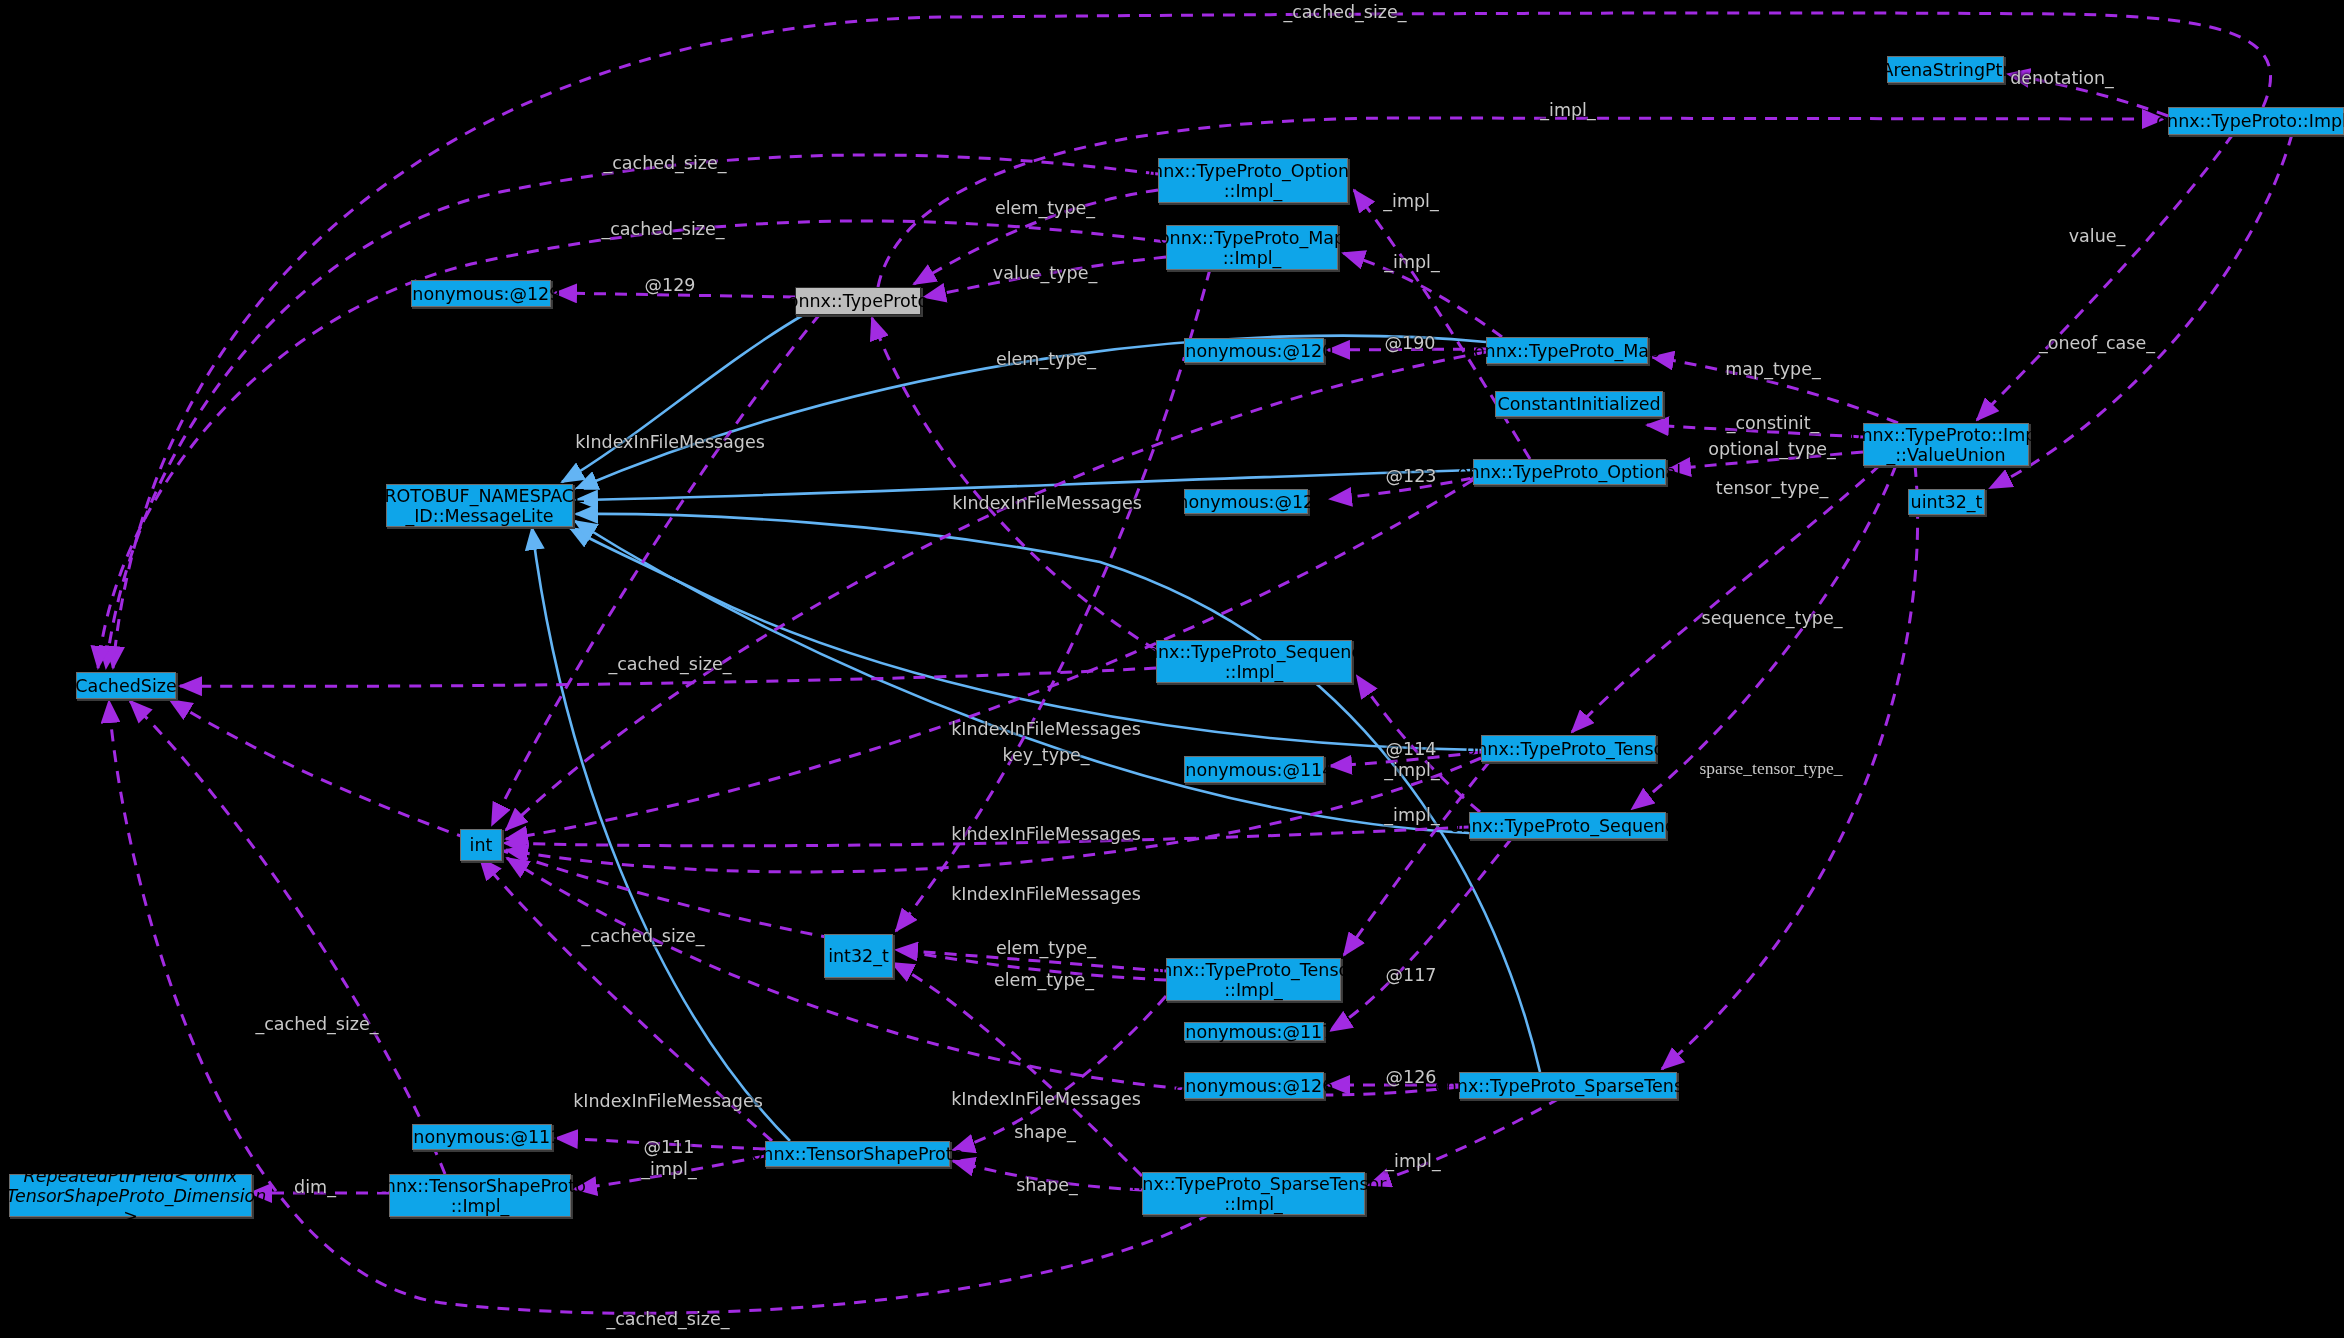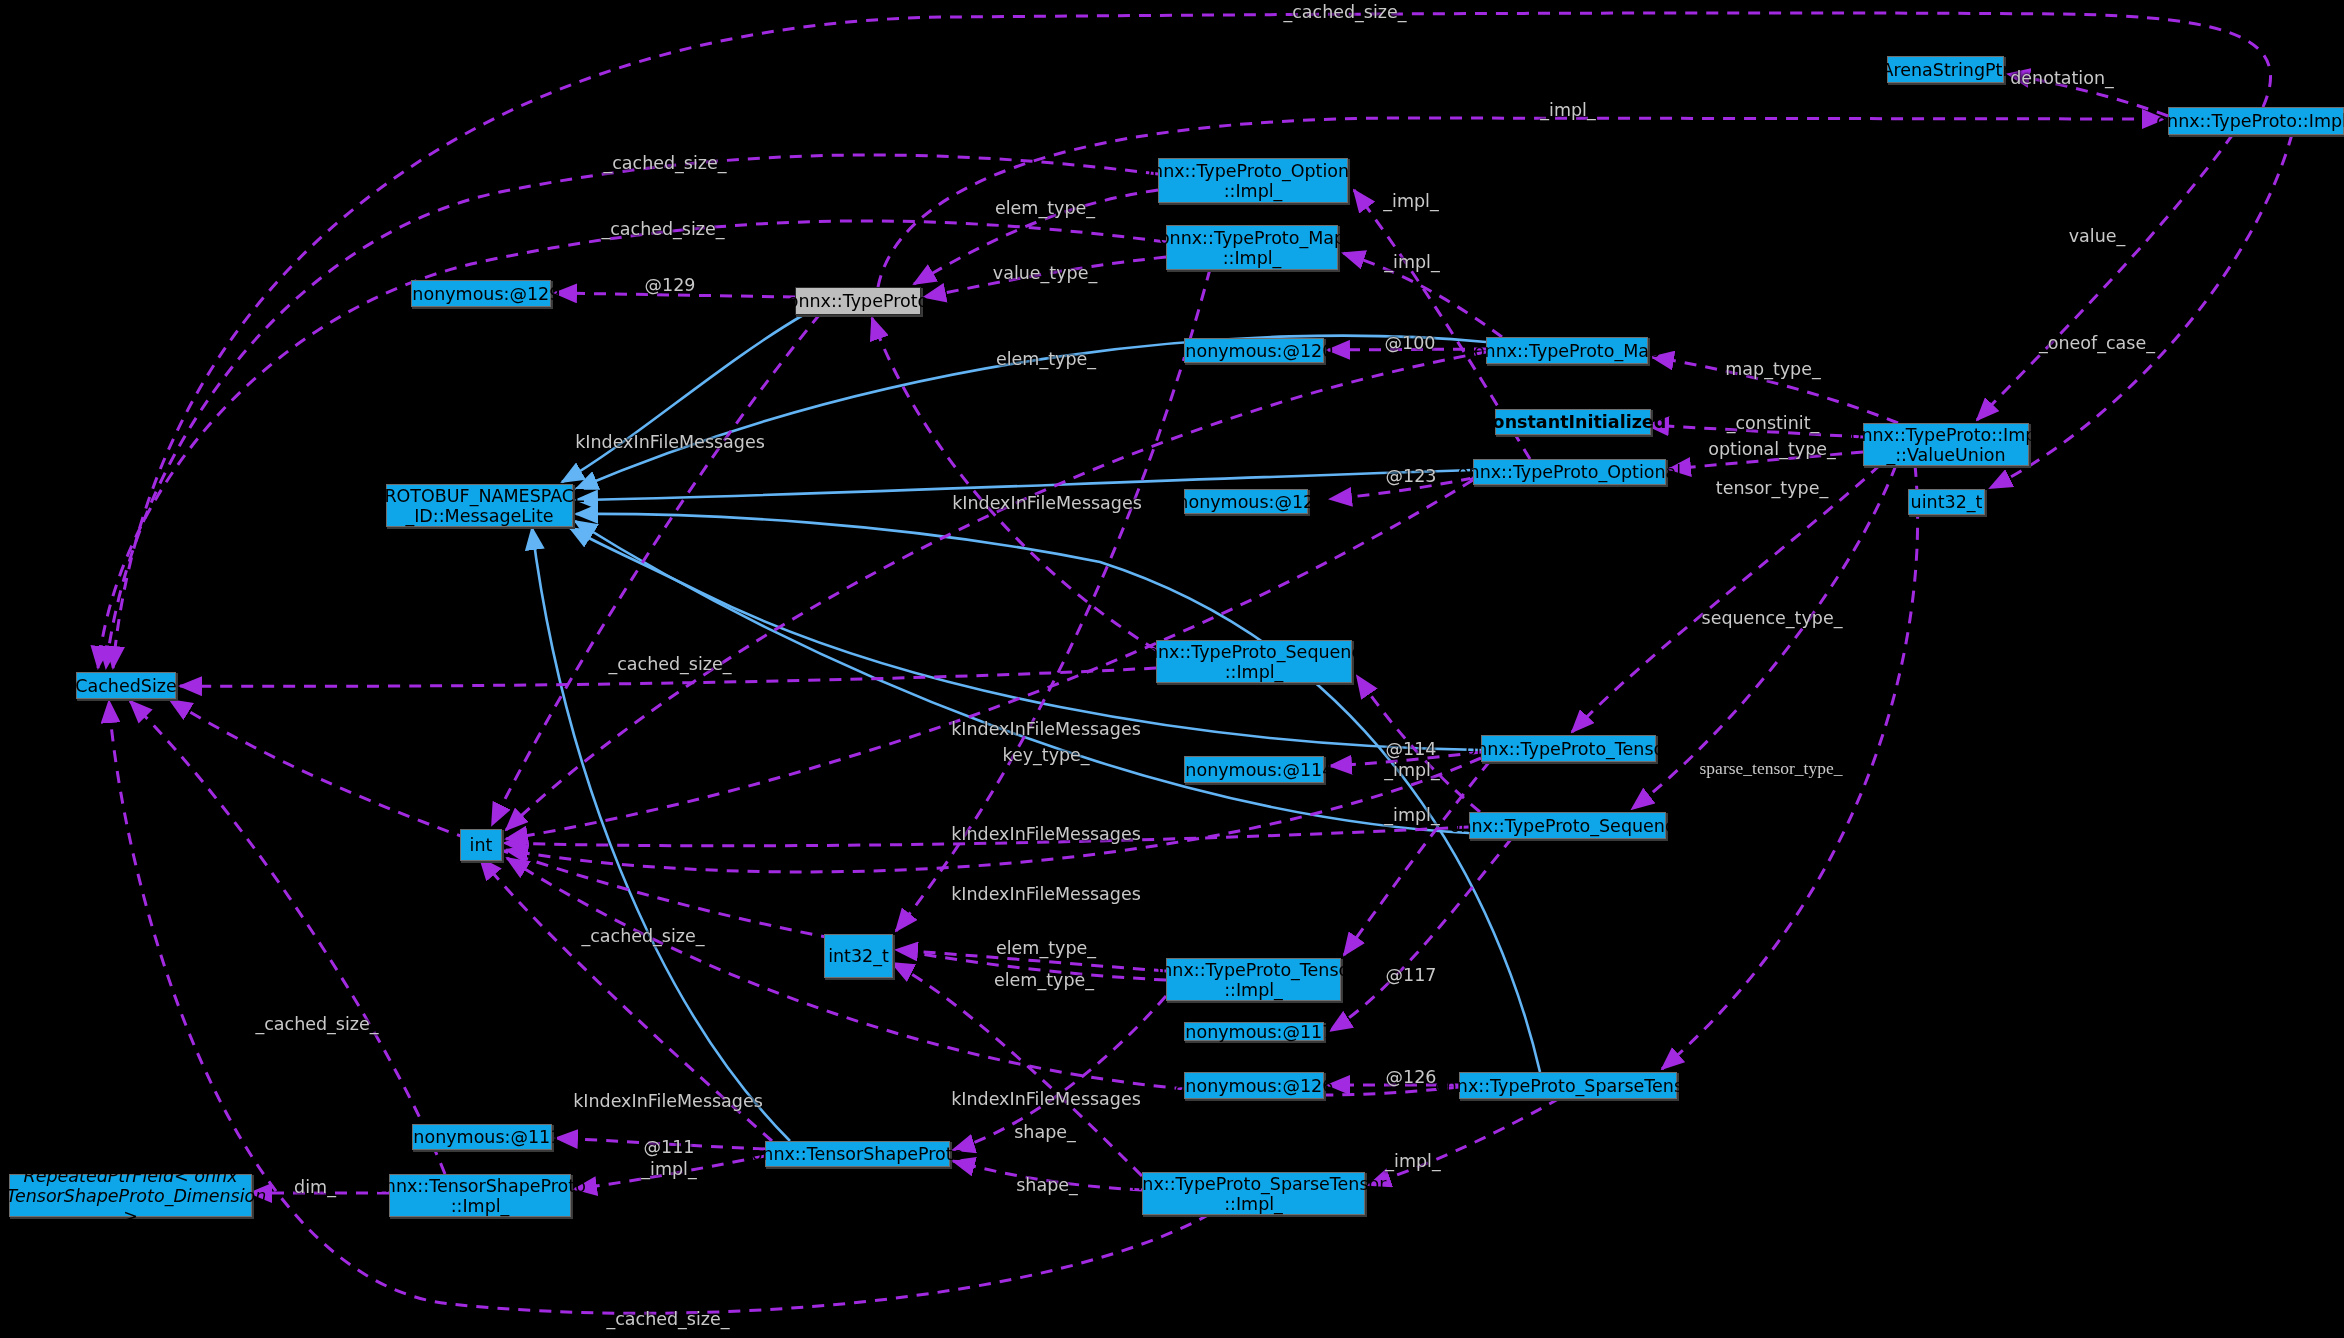--- a/index.html
+++ b/index.html
@@ -90,21 +90,21 @@
   <div class="node" style="left:1887px;top:56px;width:117px;height:27px;">ArenaStringPtr</div>
   <div class="node" style="left:2168px;top:107px;width:176px;height:28px;">onnx::TypeProto::Impl_</div>
   <div class="node" style="left:1158px;top:158px;width:190px;height:45px;">onnx::TypeProto_Optional
 ::Impl_</div>
   <div class="node" style="left:1166px;top:225px;width:172px;height:45px;">onnx::TypeProto_Map
 ::Impl_</div>
   <div class="node" style="left:411px;top:280px;width:140px;height:27px;">anonymous:@129</div>
   <div class="node node--current" style="left:795px;top:287px;width:126px;height:28px;">onnx::TypeProto</div>
   <div class="node" style="left:1184px;top:338px;width:140px;height:25px;">anonymous:@120</div>
   <div class="node" style="left:1486px;top:337px;width:162px;height:27px;">onnx::TypeProto_Map</div>
-  <div class="node" style="left:1495px;top:409px;width:156px;height:26px;font-weight:bold;">ConstantInitialized</div>
+  <div class="node" style="left:1495px;top:391px;width:168px;height:26px;">ConstantInitialized</div>
   <div class="node" style="left:1863px;top:423px;width:166px;height:43px;">onnx::TypeProto::Impl
 _::ValueUnion</div>
   <div class="node" style="left:1473px;top:459px;width:193px;height:26px;">onnx::TypeProto_Optional</div>
   <div class="node" style="left:1184px;top:489px;width:124px;height:25px;">anonymous:@123</div>
   <div class="node" style="left:1908px;top:489px;width:77px;height:26px;">uint32_t</div>
   <div class="node" style="left:386px;top:484px;width:187px;height:43px;">PROTOBUF_NAMESPACE
 _ID::MessageLite</div>
   <div class="node" style="left:76px;top:672px;width:100px;height:27px;">CachedSize</div>
   <div class="node" style="left:1156px;top:640px;width:196px;height:43px;">onnx::TypeProto_Sequence
 ::Impl_</div>
@@ -131,21 +131,21 @@
   <span class="elabel" style="left:2062px;top:78px;">denotation_</span>
   <span class="elabel" style="left:1568px;top:110px;">_impl_</span>
   <span class="elabel" style="left:665px;top:163px;">_cached_size_</span>
   <span class="elabel" style="left:1045px;top:208px;">elem_type_</span>
   <span class="elabel" style="left:1411px;top:201px;">_impl_</span>
   <span class="elabel" style="left:663px;top:229px;">_cached_size_</span>
   <span class="elabel" style="left:2097px;top:236px;">value_</span>
   <span class="elabel" style="left:1045px;top:273px;">value_type_</span>
   <span class="elabel" style="left:1412px;top:262px;">_impl_</span>
   <span class="elabel" style="left:670px;top:285px;">@129</span>
-  <span class="elabel" style="left:1410px;top:343px;">@100</span>
+  <span class="elabel" style="left:1410px;top:343px;">@190</span>
   <span class="elabel" style="left:2097px;top:343px;">_oneof_case_</span>
   <span class="elabel" style="left:1046px;top:359px;">elem_type_</span>
   <span class="elabel" style="left:1773px;top:369px;">map_type_</span>
   <span class="elabel" style="left:1773px;top:423px;">_constinit_</span>
   <span class="elabel" style="left:670px;top:442px;">kIndexInFileMessages</span>
   <span class="elabel" style="left:1772px;top:449px;">optional_type_</span>
   <span class="elabel" style="left:1411px;top:476px;">@123</span>
   <span class="elabel" style="left:1772px;top:488px;">tensor_type_</span>
   <span class="elabel" style="left:1047px;top:503px;">kIndexInFileMessages</span>
   <span class="elabel" style="left:1772px;top:618px;">sequence_type_</span>

